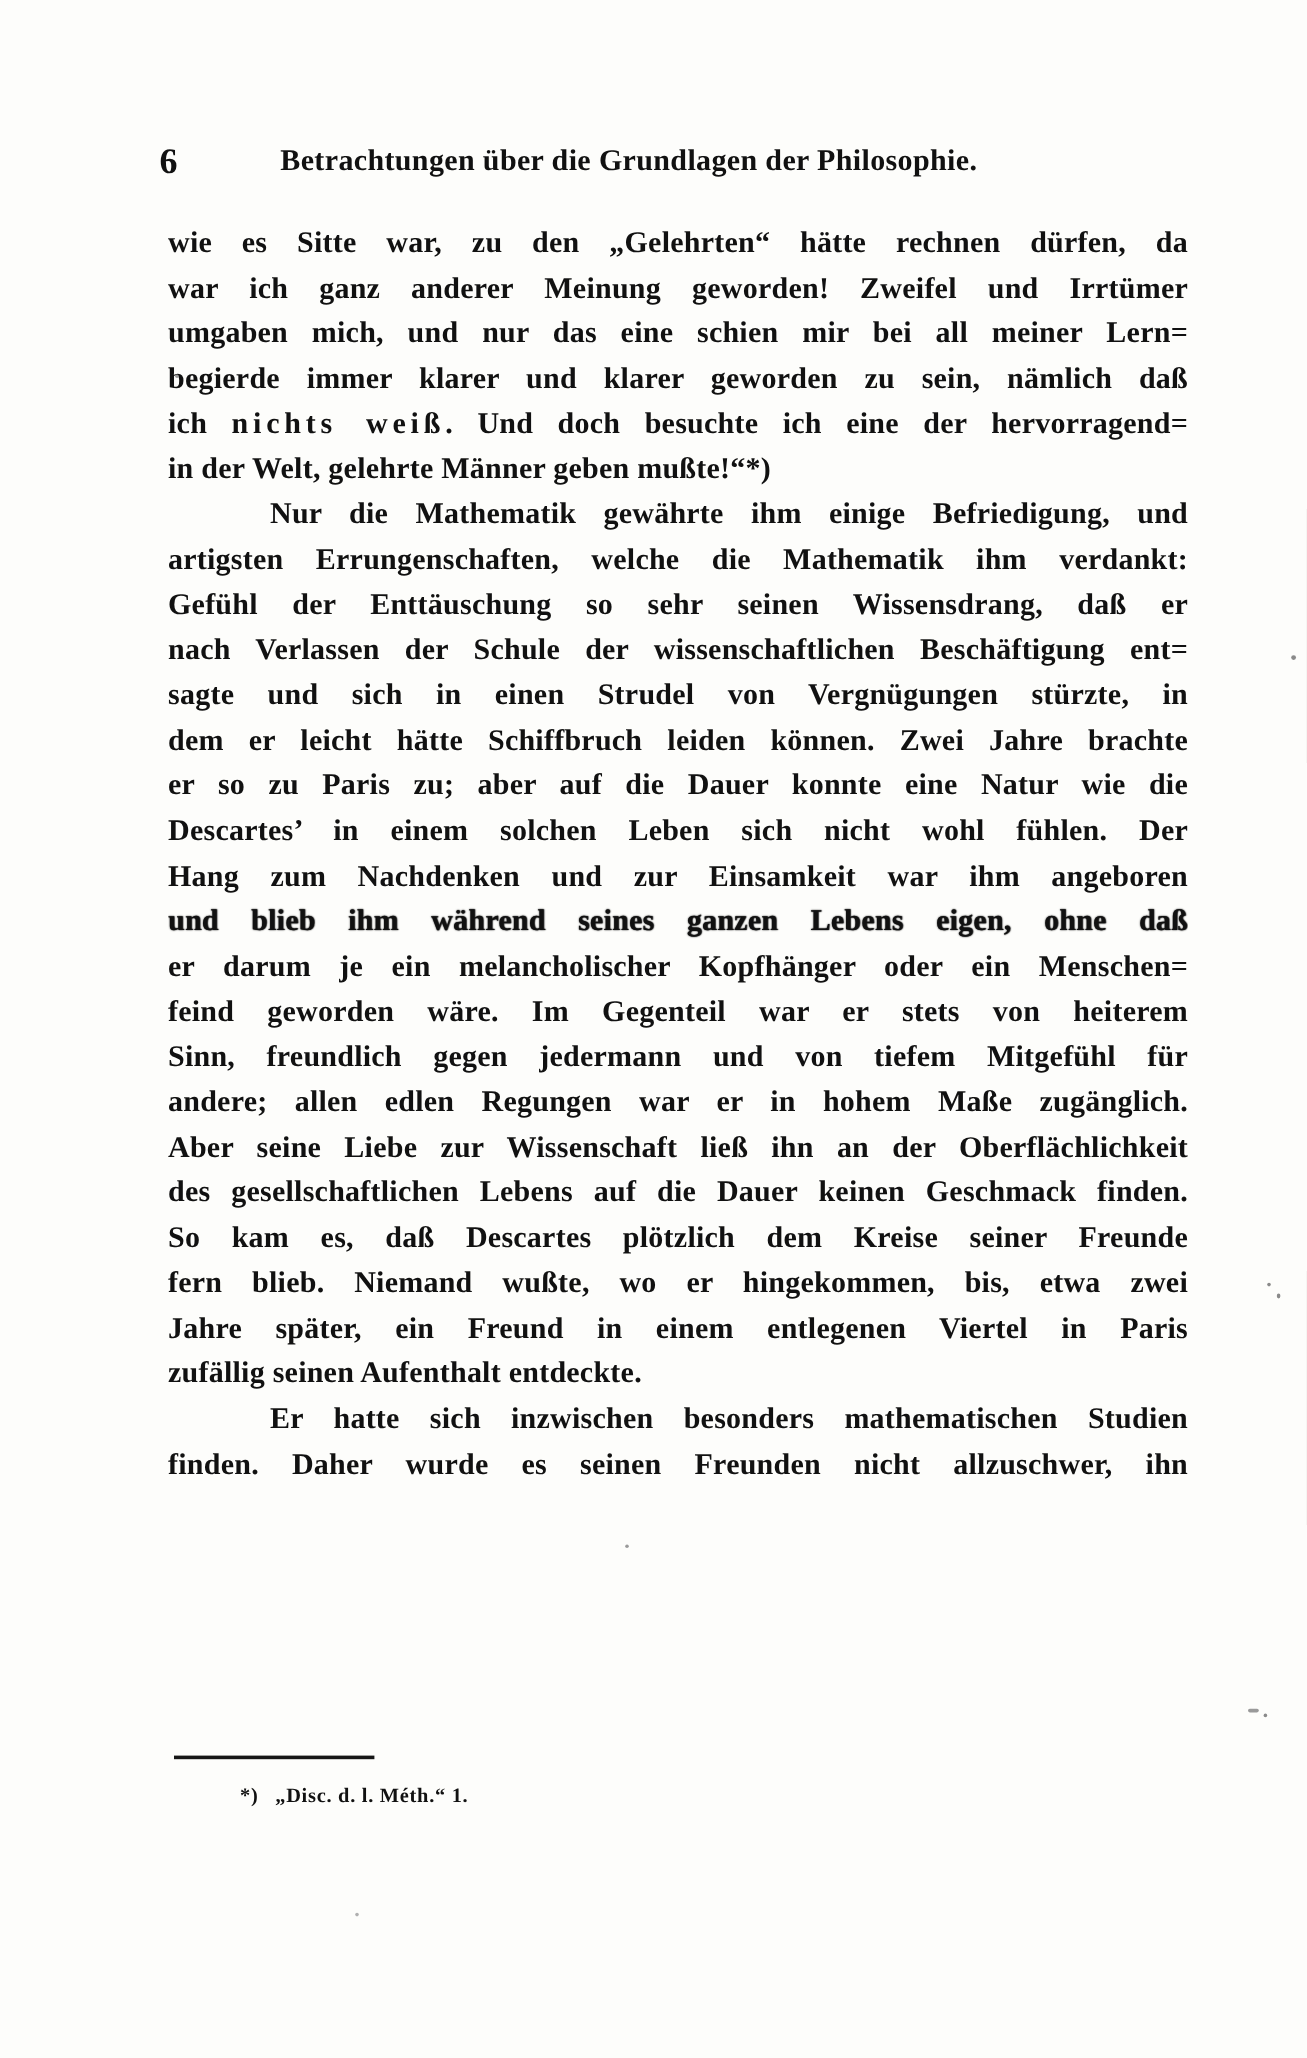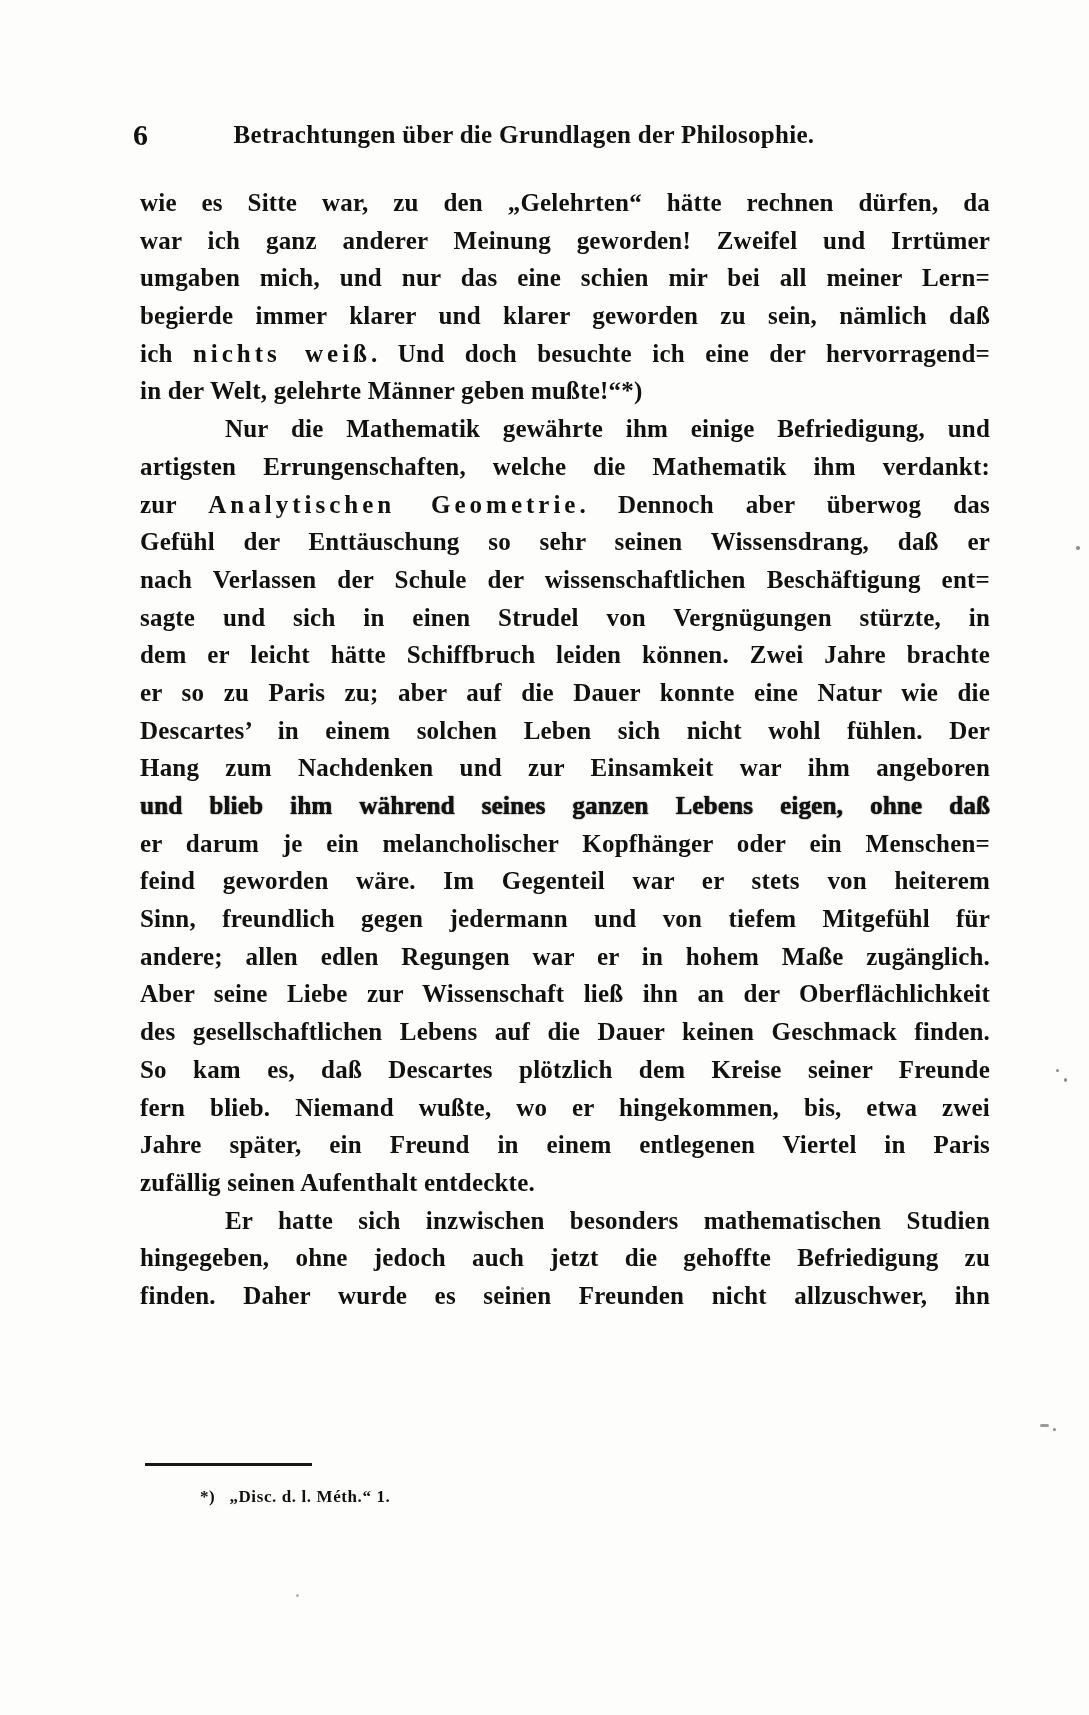--- a/index.html
+++ b/index.html
@@ -65,41 +65,39 @@
 
   <div class="body-text" id="body-text">
       <div class="line">wie es Sitte war, zu den „Gelehrten“ hätte rechnen dürfen, da</div>
       <div class="line">war ich ganz anderer Meinung geworden! Zweifel und Irrtümer</div>
       <div class="line">umgaben mich, und nur das eine schien mir bei all meiner Lern=</div>
       <div class="line">begierde immer klarer und klarer geworden zu sein, nämlich daß</div>
       <div class="line">ich <span class="sperr">nichts weiß</span>. Und doch besuchte ich eine der hervorragend=</div>
       <div class="line last">in der Welt, gelehrte Männer geben mußte!“*)</div>
       <div class="line indent">Nur die Mathematik gewährte ihm einige Befriedigung, und</div>
       <div class="line">artigsten Errungenschaften, welche die Mathematik ihm verdankt:</div>
-      <div class="line">zur <span class="sperr">Analytischen Geometrie</span>. Dennoch aber überwog das</div>
       <div class="line">Gefühl der Enttäuschung so sehr seinen Wissensdrang, daß er</div>
       <div class="line">nach Verlassen der Schule der wissenschaftlichen Beschäftigung ent=</div>
       <div class="line">sagte und sich in einen Strudel von Vergnügungen stürzte, in</div>
       <div class="line">dem er leicht hätte Schiffbruch leiden können. Zwei Jahre brachte</div>
       <div class="line">er so zu Paris zu; aber auf die Dauer konnte eine Natur wie die</div>
       <div class="line">Descartes’ in einem solchen Leben sich nicht wohl fühlen. Der</div>
       <div class="line">Hang zum Nachdenken und zur Einsamkeit war ihm angeboren</div>
       <div class="line smudge">und blieb ihm während seines ganzen Lebens eigen, ohne daß</div>
       <div class="line">er darum je ein melancholischer Kopfhänger oder ein Menschen=</div>
       <div class="line">feind geworden wäre. Im Gegenteil war er stets von heiterem</div>
       <div class="line">Sinn, freundlich gegen jedermann und von tiefem Mitgefühl für</div>
       <div class="line">andere; allen edlen Regungen war er in hohem Maße zugänglich.</div>
       <div class="line">Aber seine Liebe zur Wissenschaft ließ ihn an der Oberflächlichkeit</div>
       <div class="line">des gesellschaftlichen Lebens auf die Dauer keinen Geschmack finden.</div>
       <div class="line">So kam es, daß Descartes plötzlich dem Kreise seiner Freunde</div>
       <div class="line">fern blieb. Niemand wußte, wo er hingekommen, bis, etwa zwei</div>
       <div class="line">Jahre später, ein Freund in einem entlegenen Viertel in Paris</div>
       <div class="line last">zufällig seinen Aufenthalt entdeckte.</div>
       <div class="line indent">Er hatte sich inzwischen besonders mathematischen Studien</div>
-      <div class="line">hingegeben, ohne jedoch auch jetzt die gehoffte Befriedigung zu</div>
       <div class="line">finden. Daher wurde es seinen Freunden nicht allzuschwer, ihn</div>
     </div>
 
   <div class="fn-rule"></div>
 
   <div class="footnote">
     <span class="fn-marker">*)</span><span>„Disc. d. l. Méth.“ 1.</span>
   </div>
 
   <span class="speck s1"></span>

